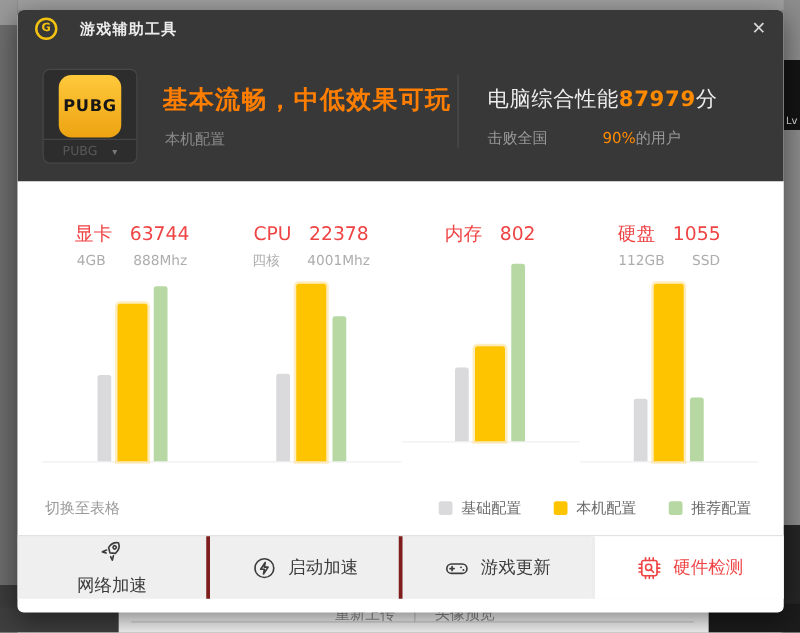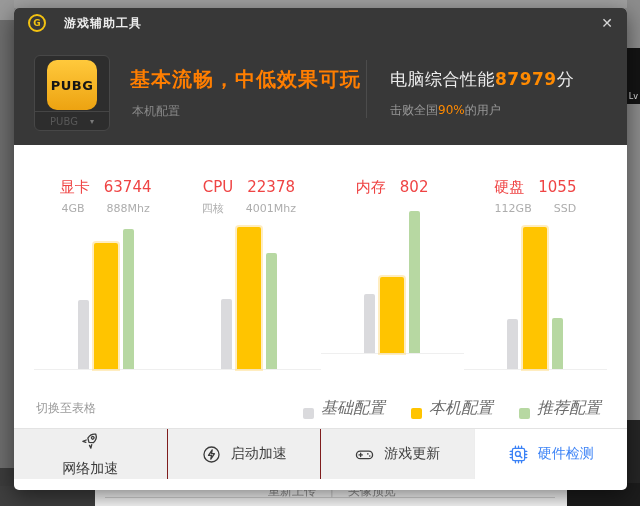--- a/index.html
+++ b/index.html
@@ -49,47 +49,47 @@
     display:flex;align-items:center;justify-content:center;gap:12px;
     color:#585858;font-size:10px;cursor:pointer;}
   .pubg-select .caret{color:#7a7a7a;font-size:8px;}
 
   .verdict{position:absolute;left:116px;top:58px;color:#ff7e00;font-size:20px;font-weight:bold;letter-spacing:1px;}
   .retest{position:absolute;left:118px;top:95px;color:#8a8a8a;font-size:12px;cursor:pointer;}
   .head-divider{position:absolute;left:352px;top:52px;width:1px;height:58px;background:#4c4c4c;}
   .score-line{position:absolute;left:376px;top:60px;font-size:17px;color:#ededed;letter-spacing:.5px;}
   .score-line .num{color:#ff8a00;font-weight:bold;}
   .beat-line{position:absolute;left:376px;top:94px;font-size:12px;color:#989898;}
-  .beat-line .num{color:#ff8a00;}
+  .beat-line .num{color:#ff8a00;padding-left:44px;}
 
   
   .chart-row{position:absolute;left:20px;right:20px;top:170px;display:flex;}
   .group{width:25%;box-sizing:border-box;}
   .group-header{display:flex;justify-content:center;gap:14px;font-size:15px;color:#ef4444;height:22px;align-items:flex-start;}
   .group-specs{display:flex;justify-content:center;gap:22px;font-size:11px;color:#adadad;height:16px;align-items:center;}
   .plot{height:143px;margin-top:10px;display:flex;align-items:flex-end;justify-content:center;gap:5px;
     border-bottom:1px solid #efefef;}
   .bar{border-radius:2px 2px 0 0;}
   .bar.b0{width:11px;}
   .bar.b1{width:24px;box-shadow:0 0 0 2px rgba(255,216,115,.45);}
   .bar.b2{width:11px;}
 
   .panel-footer{position:absolute;left:22px;right:26px;top:390px;display:flex;justify-content:space-between;align-items:center;font-size:12px;}
   .switch-table{color:#9a9a9a;cursor:pointer;}
   .legend{display:flex;gap:26px;align-items:center;}
-  .legend-item{display:flex;gap:7px;align-items:flex-end;color:#6b6b6b;font-size:16px;font-style:italic;}
+  .legend-item{display:flex;gap:7px;align-items:center;color:#6b6b6b;font-size:12px;}
   .legend-swatch{width:11px;height:11px;border-radius:2px;display:inline-block;}
 
   
   .tabbar{position:absolute;left:0;right:0;top:420px;height:50px;display:flex;background:#efefef;border-top:1px solid #e3e3e3;}
   .tab{flex:1;display:flex;align-items:center;justify-content:center;gap:9px;
-    font-size:14px;color:#3c3c3c;cursor:pointer;border-left:1px solid #7f1d1d;box-sizing:border-box;}
+    font-size:14px;color:#3c3c3c;cursor:pointer;border-left:3px solid #7f1d1d;box-sizing:border-box;}
   .tab:first-child{border-left:none;flex-direction:column;}
   .tab svg{width:21px;height:21px;}
-  .tab.active{background:#ffffff;color:#3b82f6;border-left-color:#ededed;font-family:Liberation Mono, monospace;}
+  .tab.active{background:#ffffff;color:#ef4444;border-left-color:#ededed;font-family:Liberation Mono, monospace;}
 </style>
 </head>
 <body>
 
 <div class="bg-topband"></div>
 <div class="bg-left"></div>
 <div class="bg-left-top"></div>
 <div class="bg-left-bottom"></div>
 <div class="bg-right"></div>
 <div class="bg-right-imgblock"></div>

